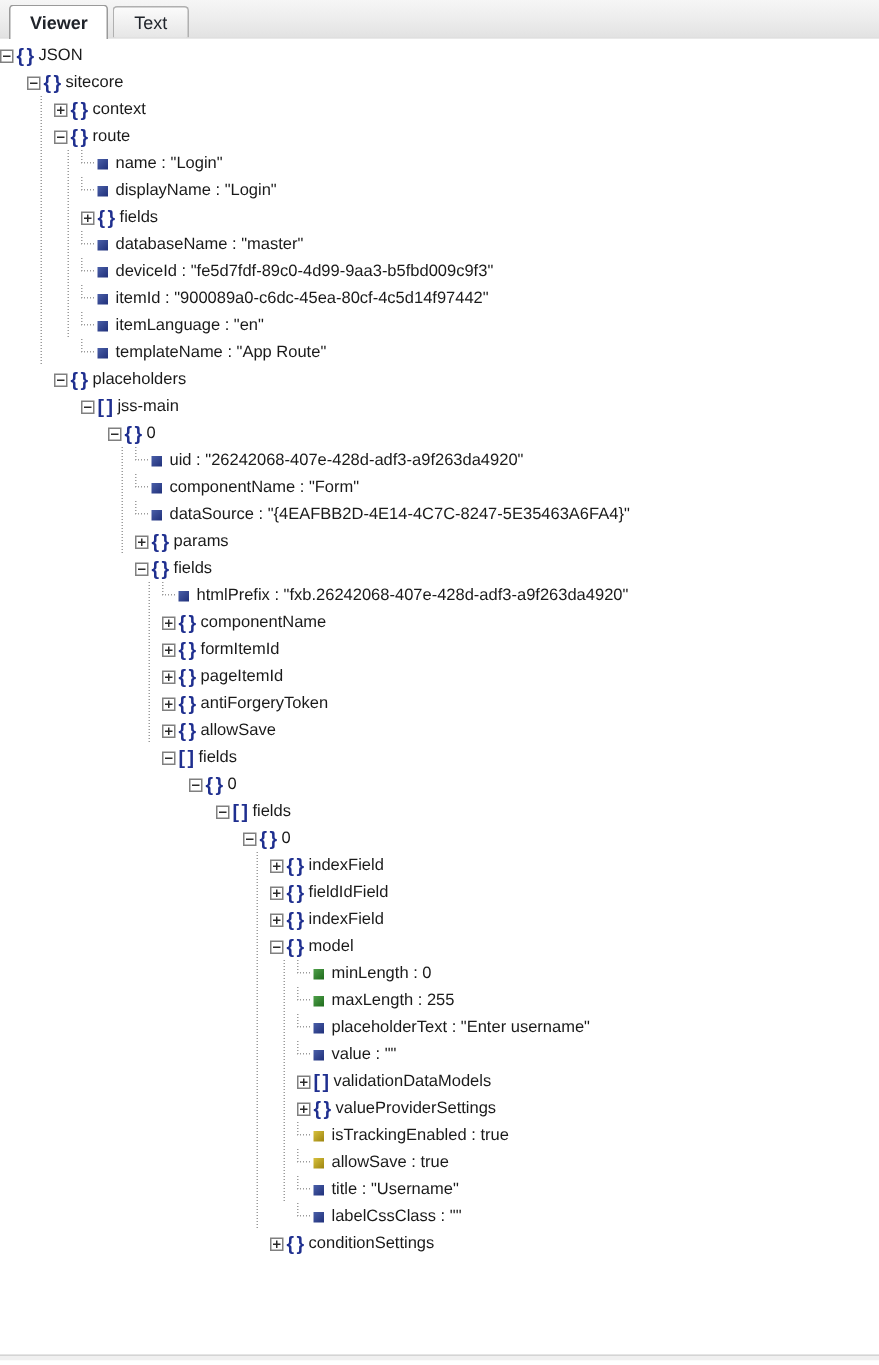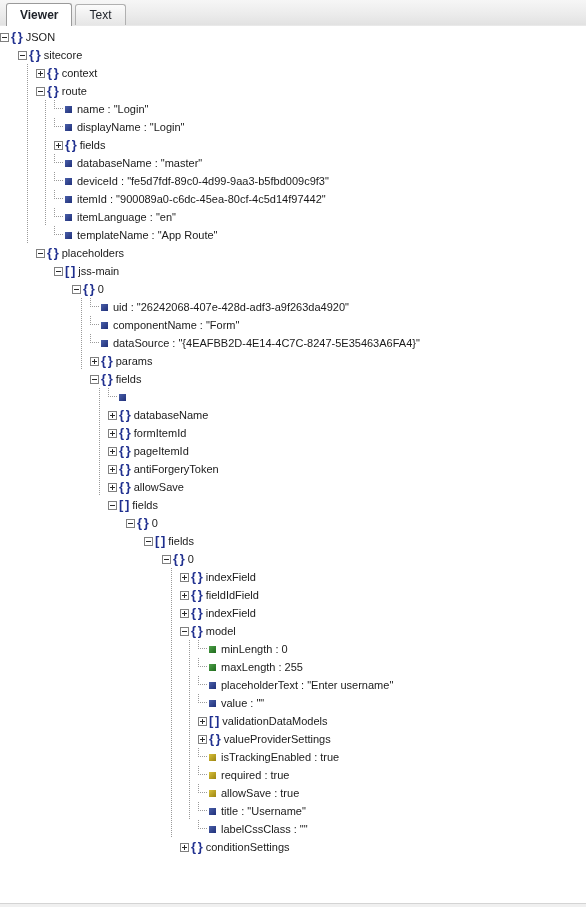--- a/index.html
+++ b/index.html
@@ -348,28 +348,29 @@
         <div class="expander"></div>
         <span class="glyph">{ }</span>
         <span class="label">fields</span>
       </div>
       <div class="row">
         <div class="indent" style="width: 108px;">
           <div class="guide" style="left: 99px;"></div>
         </div>
         <div class="connector up"></div>
         <span class="bullet string"></span>
+        <span class="label">htmlPrefix : "fxb.26242068-407e-428d-adf3-a9f263da4920"</span>
       </div>
       <div class="row">
         <div class="indent" style="width: 108px;">
           <div class="guide" style="left: 99px;"></div>
         </div>
         <div class="expander plus"></div>
         <span class="glyph">{ }</span>
-        <span class="label">databaseName</span>
+        <span class="label">componentName</span>
       </div>
       <div class="row">
         <div class="indent" style="width: 108px;">
           <div class="guide" style="left: 99px;"></div>
         </div>
         <div class="expander plus"></div>
         <span class="glyph">{ }</span>
         <span class="label">formItemId</span>
       </div>
       <div class="row">
@@ -507,29 +508,20 @@
         <span class="label">valueProviderSettings</span>
       </div>
       <div class="row">
         <div class="indent" style="width: 198px;">
           <div class="guide" style="left: 171px;"></div>
           <div class="guide" style="left: 189px;"></div>
         </div>
         <div class="connector up"></div>
         <span class="bullet boolean"></span>
         <span class="label">isTrackingEnabled : true</span>
-      </div>
-      <div class="row">
-        <div class="indent" style="width: 198px;">
-          <div class="guide" style="left: 171px;"></div>
-          <div class="guide" style="left: 189px;"></div>
-        </div>
-        <div class="connector up"></div>
-        <span class="bullet boolean"></span>
-        <span class="label">required : true</span>
       </div>
       <div class="row">
         <div class="indent" style="width: 198px;">
           <div class="guide" style="left: 171px;"></div>
           <div class="guide" style="left: 189px;"></div>
         </div>
         <div class="connector up"></div>
         <span class="bullet boolean"></span>
         <span class="label">allowSave : true</span>
       </div>

